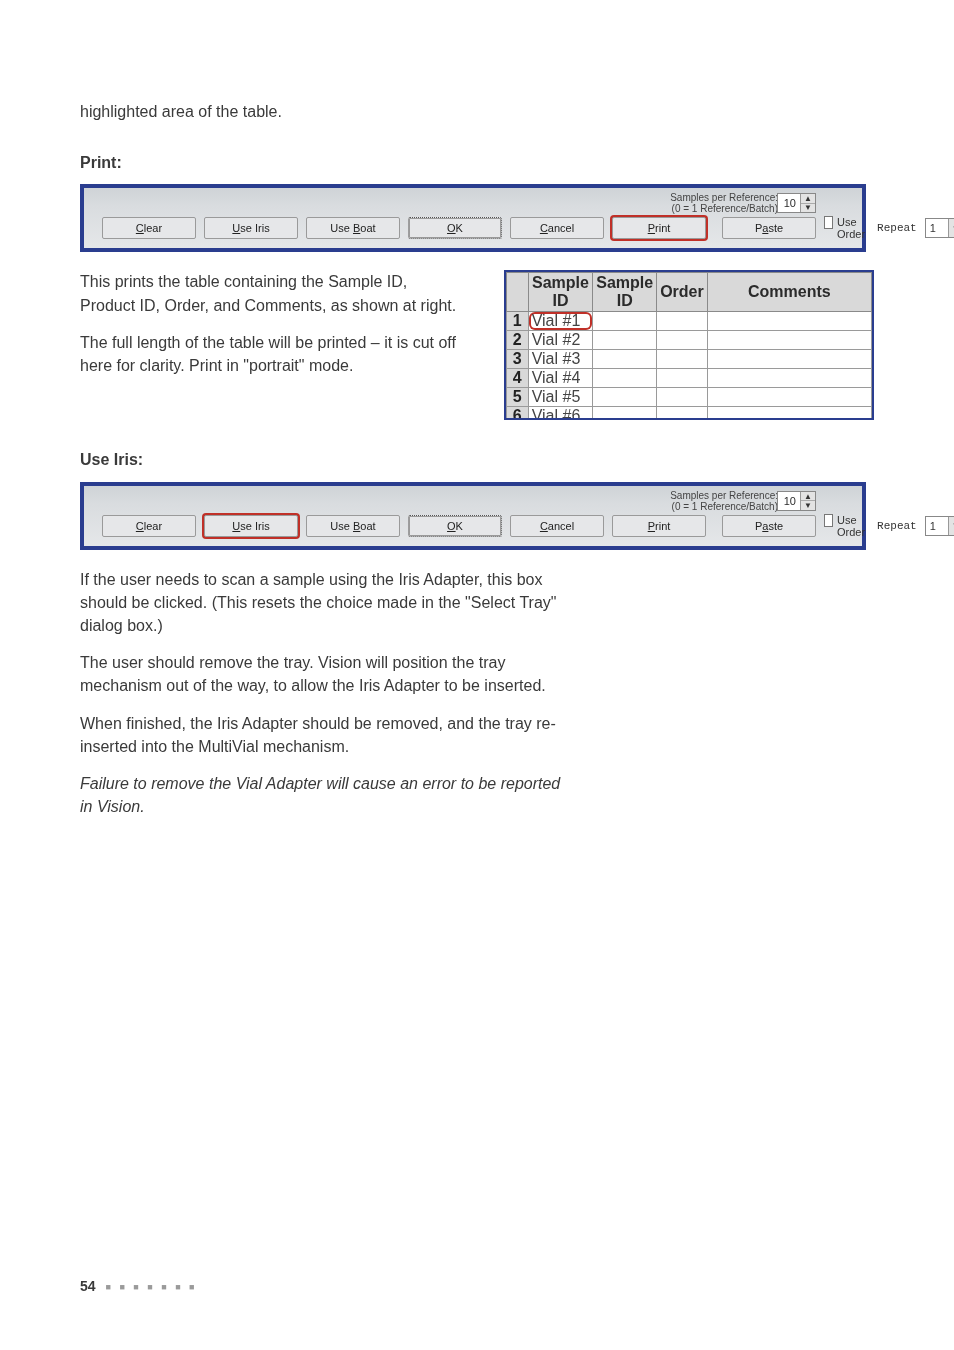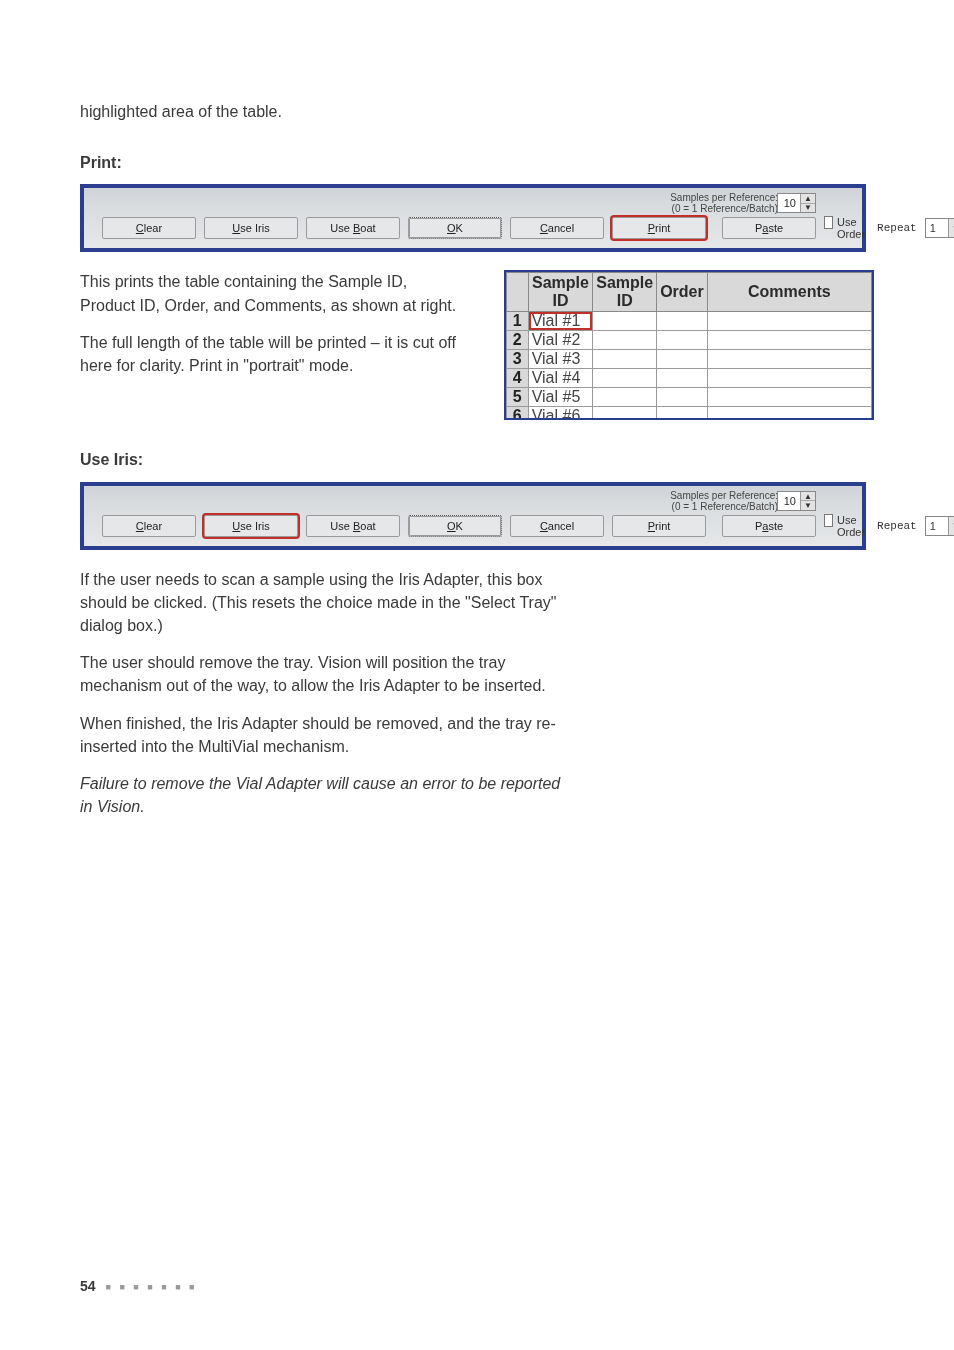--- a/index.html
+++ b/index.html
@@ -169,21 +169,21 @@
     color: #444;
   }
   table.samp td.rownum {
     background: #d9d9d9;
     color: #222;
     font-weight: 700;
     text-align: center;
     width: 18px;
   }
   table.samp td.sid { width: 58px; }
-  tr.hl td.sid { box-shadow: 0 0 0 2px #c03028 inset; }
+  tr.hl td.sid { box-shadow: 0 0 0 2px #c03028 inset; border-radius: 6px; }
 
   
   .iris-row {
     display: flex;
     gap: 28px;
     margin-top: 16px;
   }
   .iris-left {
     flex: 0 0 484px;
   }

